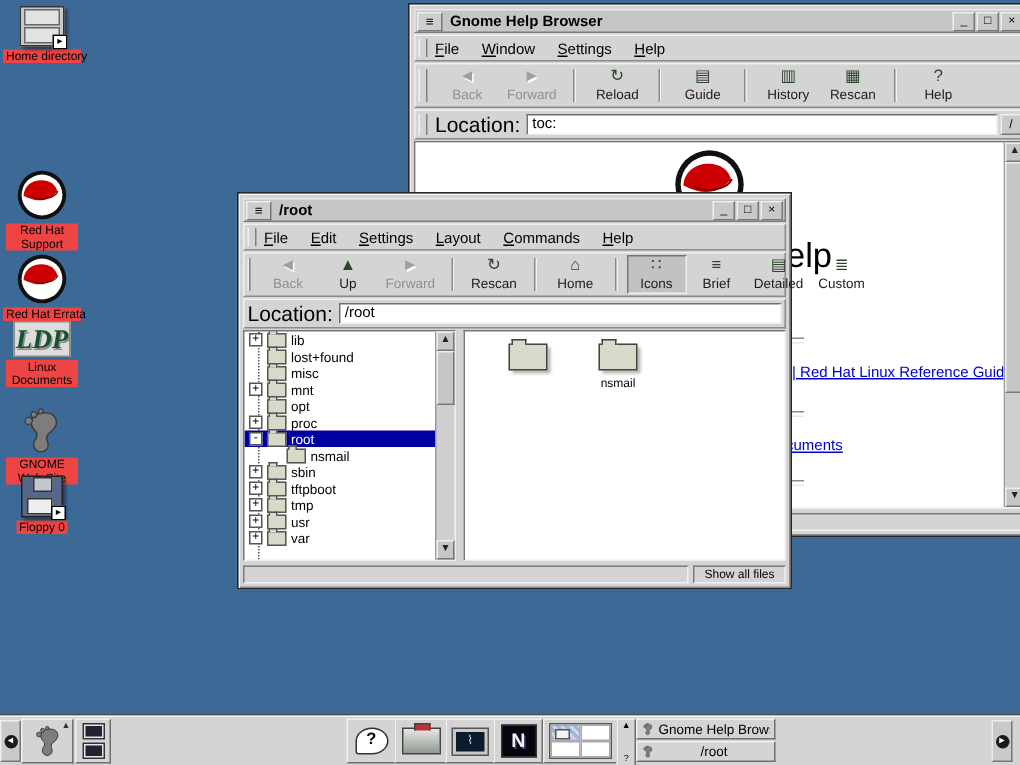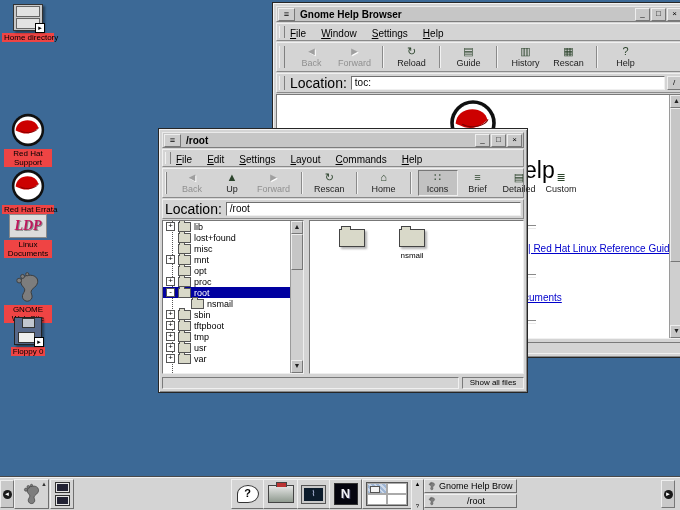--- a/index.html
+++ b/index.html
@@ -12,21 +12,21 @@
   .nowrap{white-space:nowrap;}
   .breakall{word-break:break-all;}
   .art{position:relative;}
   .cabinet{width:28px;height:25px;background:#c9c9c9;border:1px solid #333;box-shadow:2px 2px 2px rgba(0,0,0,.4);}
   .drawer{width:22px;height:9px;margin:1px auto;background:#e2e2e2;border:1px solid #666;}
   .emblem{position:absolute;right:-3px;bottom:-3px;width:8px;height:8px;background:#fff;border:1px solid #000;
           font-size:7px;line-height:8px;text-align:center;color:#000;}
   .redhat{width:34px;height:34px;}
   .redhat svg,.footart svg{width:100%;height:100%;display:block;}
   .ldpbox{width:36px;height:22px;background:#dcdcdc;border:1px solid #8a8a8a;display:flex;align-items:center;justify-content:center;}
-  .ldptext{font-family:"Liberation Serif",serif;font-style:italic;font-weight:bold;font-size:14px;color:#be185d;
+  .ldptext{font-family:"Liberation Serif",serif;font-style:italic;font-weight:bold;font-size:18px;color:#14532d;
            text-shadow:1px 1px 0 #8a8a8a;}
   .footart{width:30px;height:32px;}
   .floppy{width:26px;height:26px;background:#56688a;border:1px solid #222;box-shadow:2px 2px 2px rgba(0,0,0,.4);}
   .fshutter{position:absolute;top:0;left:7px;width:11px;height:8px;background:#c2c6cf;border:1px solid #333;}
   .flabel{position:absolute;bottom:1px;left:3px;width:15px;height:9px;background:#eee;border:1px solid #333;}
 
   
   .window{position:absolute;background:#d4d4d4;border:1px solid #262626;
           box-shadow:inset 1px 1px 0 #f2f2f2,inset -1px -1px 0 #8a8a8a;
           padding:3px;display:flex;flex-direction:column;}

